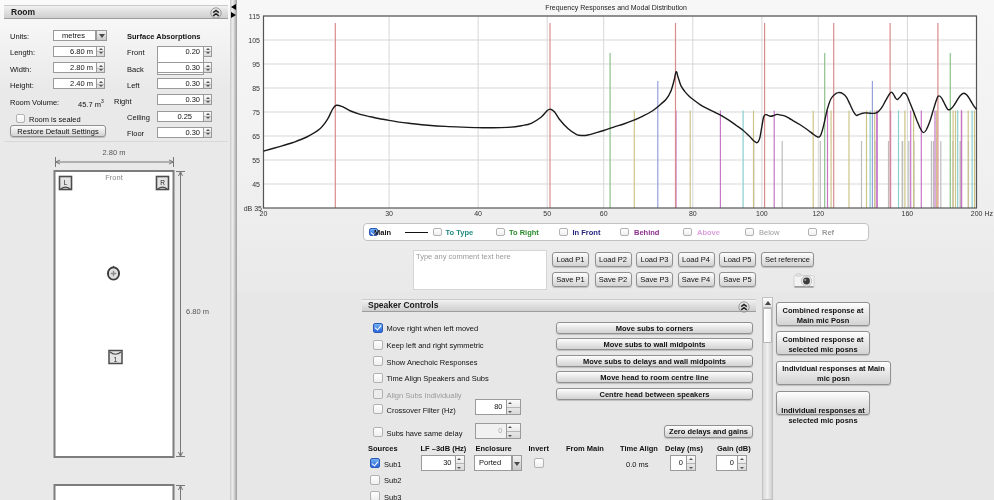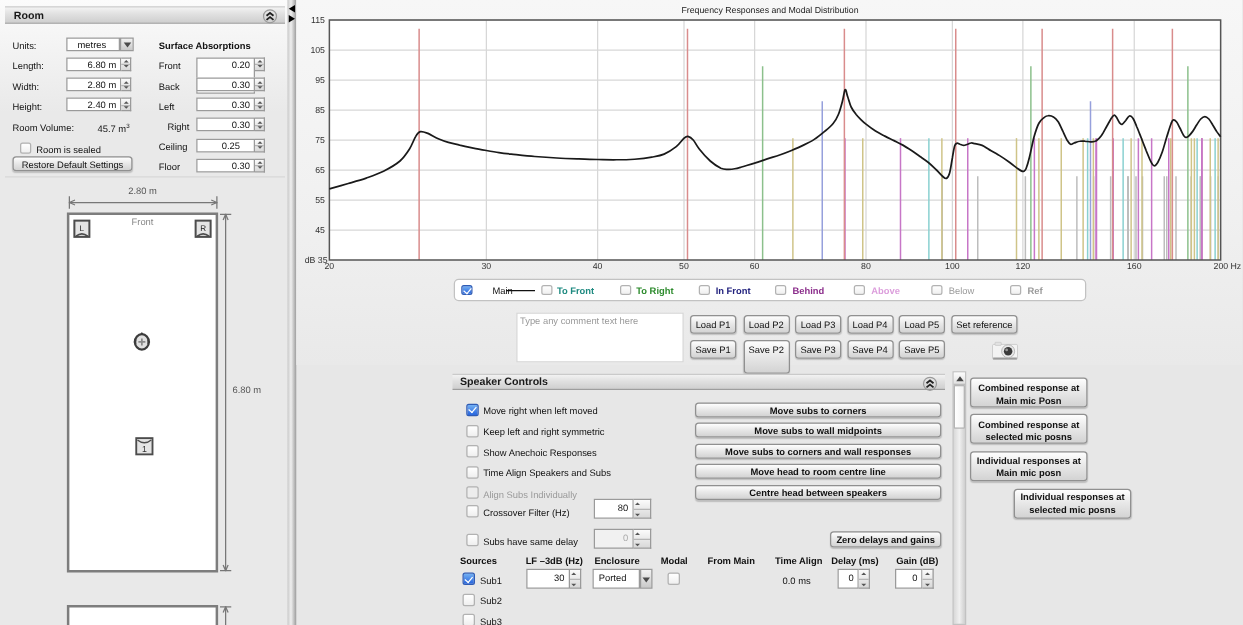--- a/index.html
+++ b/index.html
@@ -84,21 +84,21 @@
 <div class="lbl" style="left:127px;top:64.5px;">Back</div>
 <div class="field" style="left:157px;top:62px;width:47px;height:11px;line-height:9.5px;padding-right:3px;">0.30</div>
 <div class="spin" style="left:204px;top:62px;height:11px;">
     <i></i>
   </div>
 <div class="lbl" style="left:127px;top:80.5px;">Left</div>
 <div class="field" style="left:157px;top:78px;width:47px;height:11px;line-height:9.5px;padding-right:3px;">0.30</div>
 <div class="spin" style="left:204px;top:78px;height:11px;">
     <i></i>
   </div>
-<div class="lbl" style="left:134px;top:96.5px;">Right</div>
+<div class="lbl" style="left:114px;top:96.5px;">Right</div>
 <div class="field" style="left:157px;top:94px;width:47px;height:11px;line-height:9.5px;padding-right:3px;">0.30</div>
 <div class="spin" style="left:204px;top:94px;height:11px;">
     <i></i>
   </div>
 <div class="lbl" style="left:127px;top:113px;">Ceiling</div>
 <div class="field" style="left:157px;top:110.5px;width:47px;height:11px;line-height:9.5px;padding-right:11px;">0.25</div>
 <div class="spin" style="left:204px;top:110.5px;height:11px;">
     <i></i>
   </div>
 <div class="lbl" style="left:127px;top:129px;">Floor</div>
@@ -268,24 +268,24 @@
 <text x="260" y="114.5" font-size="7" fill="#333" text-anchor="end">75</text>
 <text x="260" y="90.5" font-size="7" fill="#333" text-anchor="end">85</text>
 <text x="260" y="66.5" font-size="7" fill="#333" text-anchor="end">95</text>
 <text x="260" y="42.5" font-size="7" fill="#333" text-anchor="end">105</text>
 <text x="260" y="18.5" font-size="7" fill="#333" text-anchor="end">115</text>
 <text x="262" y="210.5" font-size="7" fill="#333" text-anchor="end">dB 35</text>
 </svg>
 
 <div class="abs" style="left:363px;top:222.5px;width:506px;height:18px;background:#fff;border:1px solid #c2c2c2;border-radius:4px;"></div>
 <div class="cb on" style="left:369px;top:227.5px;width:8.5px;height:8.5px;"></div>
-<div class="lbl" style="left:394px;top:228px;">Main</div>
+<div class="lbl" style="left:374px;top:228px;font-weight:bold;">Main</div>
 <div class="abs" style="left:405px;top:231.5px;width:23px;border-top:1.4px solid #111;"></div>
 <div class="cb" style="left:433px;top:227.5px;width:8.5px;height:8.5px;"></div>
-<div class="lbl" style="left:445.5px;top:228px;font-weight:bold;color:#1e8a80;">To Front</div>
+<div class="lbl" style="left:445.5px;top:228px;font-weight:bold;color:#1e8a80;">To Type</div>
 <div class="cb" style="left:496px;top:227.5px;width:8.5px;height:8.5px;"></div>
 <div class="lbl" style="left:509px;top:228px;font-weight:bold;color:#2d8b2d;">To Right</div>
 <div class="cb" style="left:559px;top:227.5px;width:8.5px;height:8.5px;"></div>
 <div class="lbl" style="left:572.5px;top:228px;font-weight:bold;color:#23237f;">In Front</div>
 <div class="cb" style="left:620px;top:227.5px;width:8.5px;height:8.5px;"></div>
 <div class="lbl" style="left:634px;top:228px;font-weight:bold;color:#8b2d8b;">Behind</div>
 <div class="cb" style="left:683px;top:227.5px;width:8.5px;height:8.5px;"></div>
 <div class="lbl" style="left:697px;top:228px;font-weight:bold;color:#dc9edc;">Above</div>
 <div class="cb" style="left:745px;top:227.5px;width:8.5px;height:8.5px;"></div>
 <div class="lbl" style="left:759px;top:228px;font-weight:normal;color:#9a9a9a;">Below</div>
@@ -294,21 +294,21 @@
 
 <div class="abs" style="left:413px;top:250px;width:134px;height:40px;background:#fff;border:1px solid #d5d5d5;"></div>
 <div class="lbl" style="left:416px;top:252px;color:#999;">Type any comment text here</div>
 <div class="btn" style="left:552px;top:251.5px;width:37px;height:15px;line-height:14px;">Load P1</div>
 <div class="btn" style="left:594.5px;top:251.5px;width:37px;height:15px;line-height:14px;">Load P2</div>
 <div class="btn" style="left:636px;top:251.5px;width:37px;height:15px;line-height:14px;">Load P3</div>
 <div class="btn" style="left:677.5px;top:251.5px;width:37px;height:15px;line-height:14px;">Load P4</div>
 <div class="btn" style="left:719px;top:251.5px;width:37px;height:15px;line-height:14px;">Load P5</div>
 <div class="btn" style="left:761px;top:251.5px;width:53px;height:15px;line-height:14px;white-space:nowrap;">Set reference</div>
 <div class="btn" style="left:552px;top:272px;width:37px;height:15px;line-height:14px;">Save P1</div>
-<div class="btn" style="left:594.5px;top:272px;width:37px;height:27px;line-height:14px;">Save P2</div>
+<div class="btn" style="left:594.5px;top:272px;width:37px;height:15px;line-height:14px;">Save P2</div>
 <div class="btn" style="left:636px;top:272px;width:37px;height:15px;line-height:14px;">Save P3</div>
 <div class="btn" style="left:677.5px;top:272px;width:37px;height:15px;line-height:14px;">Save P4</div>
 <div class="btn" style="left:719px;top:272px;width:37px;height:15px;line-height:14px;">Save P5</div>
 
 <svg class="abs" style="left:793px;top:273px;" width="22" height="16">
   <rect x="1" y="2.5" width="20" height="12" rx="1" fill="#f3f3f3" stroke="#c9c9c9" stroke-width="0.7"></rect>
   <rect x="1.5" y="13" width="19" height="1.6" fill="#9a9a9a"></rect>
   <rect x="3" y="0.8" width="5" height="2.5" rx="0.6" fill="#e2e2e2" stroke="#c0c0c0" stroke-width="0.5"></rect>
   <circle cx="13.5" cy="8" r="5.2" fill="#e8e8e8" stroke="#b0b0b0" stroke-width="0.7"></circle>
   <circle cx="13.5" cy="8" r="3.4" fill="#3a3a3a"></circle>
@@ -336,29 +336,29 @@
     <i></i>
   </div>
 <div class="cb" style="width:10px;height:10px;left:373px;top:427px;"></div>
 <div class="lbl" style="left:386.5px;top:428.5px;">Subs have same delay</div>
 <div class="field" style="left:474.5px;top:423px;width:32px;height:16px;line-height:14px;padding-right:3px;background:#f1f1f1;color:#aaa;">0</div>
 <div class="spin" style="left:506.5px;top:423px;height:16px;width:14px;">
     <i></i>
   </div>
 <div class="btn" style="left:556px;top:321.5px;width:197px;height:12px;line-height:11px;font-weight:bold;">Move subs to corners</div>
 <div class="btn" style="left:556px;top:338px;width:197px;height:12px;line-height:11px;font-weight:bold;">Move subs to wall midpoints</div>
-<div class="btn" style="left:556px;top:354.5px;width:197px;height:12px;line-height:11px;font-weight:bold;">Move subs to corners and wall responses</div>
+<div class="btn" style="left:556px;top:354.5px;width:197px;height:12px;line-height:11px;font-weight:bold;">Move subs to delays and wall midpoints</div>
 <div class="btn" style="left:556px;top:371px;width:197px;height:12px;line-height:11px;font-weight:bold;">Move head to room centre line</div>
 <div class="btn" style="left:556px;top:387.5px;width:197px;height:12px;line-height:11px;font-weight:bold;">Centre head between speakers</div>
 <div class="btn" style="left:664px;top:424.5px;width:89px;height:13px;line-height:12px;font-weight:bold;white-space:nowrap;">Zero delays and gains</div>
 
 <div class="lbl" style="left:368px;top:443.5px;font-weight:bold;">Sources</div>
 <div class="lbl" style="left:420.5px;top:443.5px;font-weight:bold;">LF –3dB (Hz)</div>
 <div class="lbl" style="left:475.5px;top:443.5px;font-weight:bold;">Enclosure</div>
-<div class="lbl" style="left:528.5px;top:443.5px;font-weight:bold;">Modal</div>
+<div class="lbl" style="left:528.5px;top:443.5px;font-weight:bold;">Invert</div>
 <div class="lbl" style="left:566px;top:443.5px;font-weight:bold;">From Main</div>
 <div class="lbl" style="left:620px;top:443.5px;font-weight:bold;">Time Align</div>
 <div class="lbl" style="left:665px;top:443.5px;font-weight:bold;">Delay (ms)</div>
 <div class="lbl" style="left:717px;top:443.5px;font-weight:bold;">Gain (dB)</div>
 
 <div class="cb on" style="width:10px;height:10px;left:370px;top:458px;"></div>
 <div class="lbl" style="left:384px;top:459.5px;">Sub1</div>
 <div class="field" style="left:420.5px;top:455px;width:35px;height:16px;line-height:14px;padding-right:3px;">30</div>
 <div class="spin" style="left:455.5px;top:455px;height:16px;width:9px;">
     <i></i>
@@ -382,14 +382,14 @@
 <div class="cb" style="width:10px;height:10px;left:370px;top:491px;"></div>
 <div class="lbl" style="left:384px;top:492.5px;">Sub3</div>
 
 <div class="abs" style="left:762px;top:297px;width:11px;height:203px;background:linear-gradient(90deg,#d8d8d8,#f0f0f0 50%,#cfcfcf);border:1px solid #c2c2c2;"></div>
 <div class="abs" style="left:763px;top:298px;width:9px;height:9.5px;background:linear-gradient(#fcfcfc,#e0e0e0);border-bottom:1px solid #bbb;"></div>
 <div class="abs" style="left:764.5px;top:301px;border-left:3px solid transparent;border-right:3px solid transparent;border-bottom:4px solid #444;"></div>
 <div class="abs" style="left:763px;top:307.5px;width:9px;height:35px;background:linear-gradient(90deg,#ffffff,#f2f2f2);border:1px solid #b5b5b5;border-radius:1px;"></div>
 
 <div class="btn" style="left:776px;top:302px;width:94px;height:24px;font-weight:bold;line-height:10px;padding-top:2.5px;">Combined response at Main mic Posn</div>
 <div class="btn" style="left:776px;top:331px;width:94px;height:24px;font-weight:bold;line-height:10px;padding-top:2.5px;">Combined response at selected mic posns</div>
-<div class="btn" style="left:776px;top:360.5px;width:94px;height:24px;font-weight:bold;line-height:10px;padding-top:2.5px;">Individual responses at Main mic posn</div>
-<div class="btn" style="left:776px;top:391px;width:94px;height:24px;font-weight:bold;line-height:10px;padding-top:1px;margin-left:35px;">Individual responses at selected mic posns</div>
+<div class="btn" style="left:776px;top:360.5px;width:115px;height:24px;font-weight:bold;line-height:10px;padding-top:2.5px;">Individual responses at Main mic posn</div>
+<div class="btn" style="left:776px;top:391px;width:94px;height:24px;font-weight:bold;line-height:10px;padding-top:14px;">Individual responses at selected mic posns</div>
 
 </body></html>

